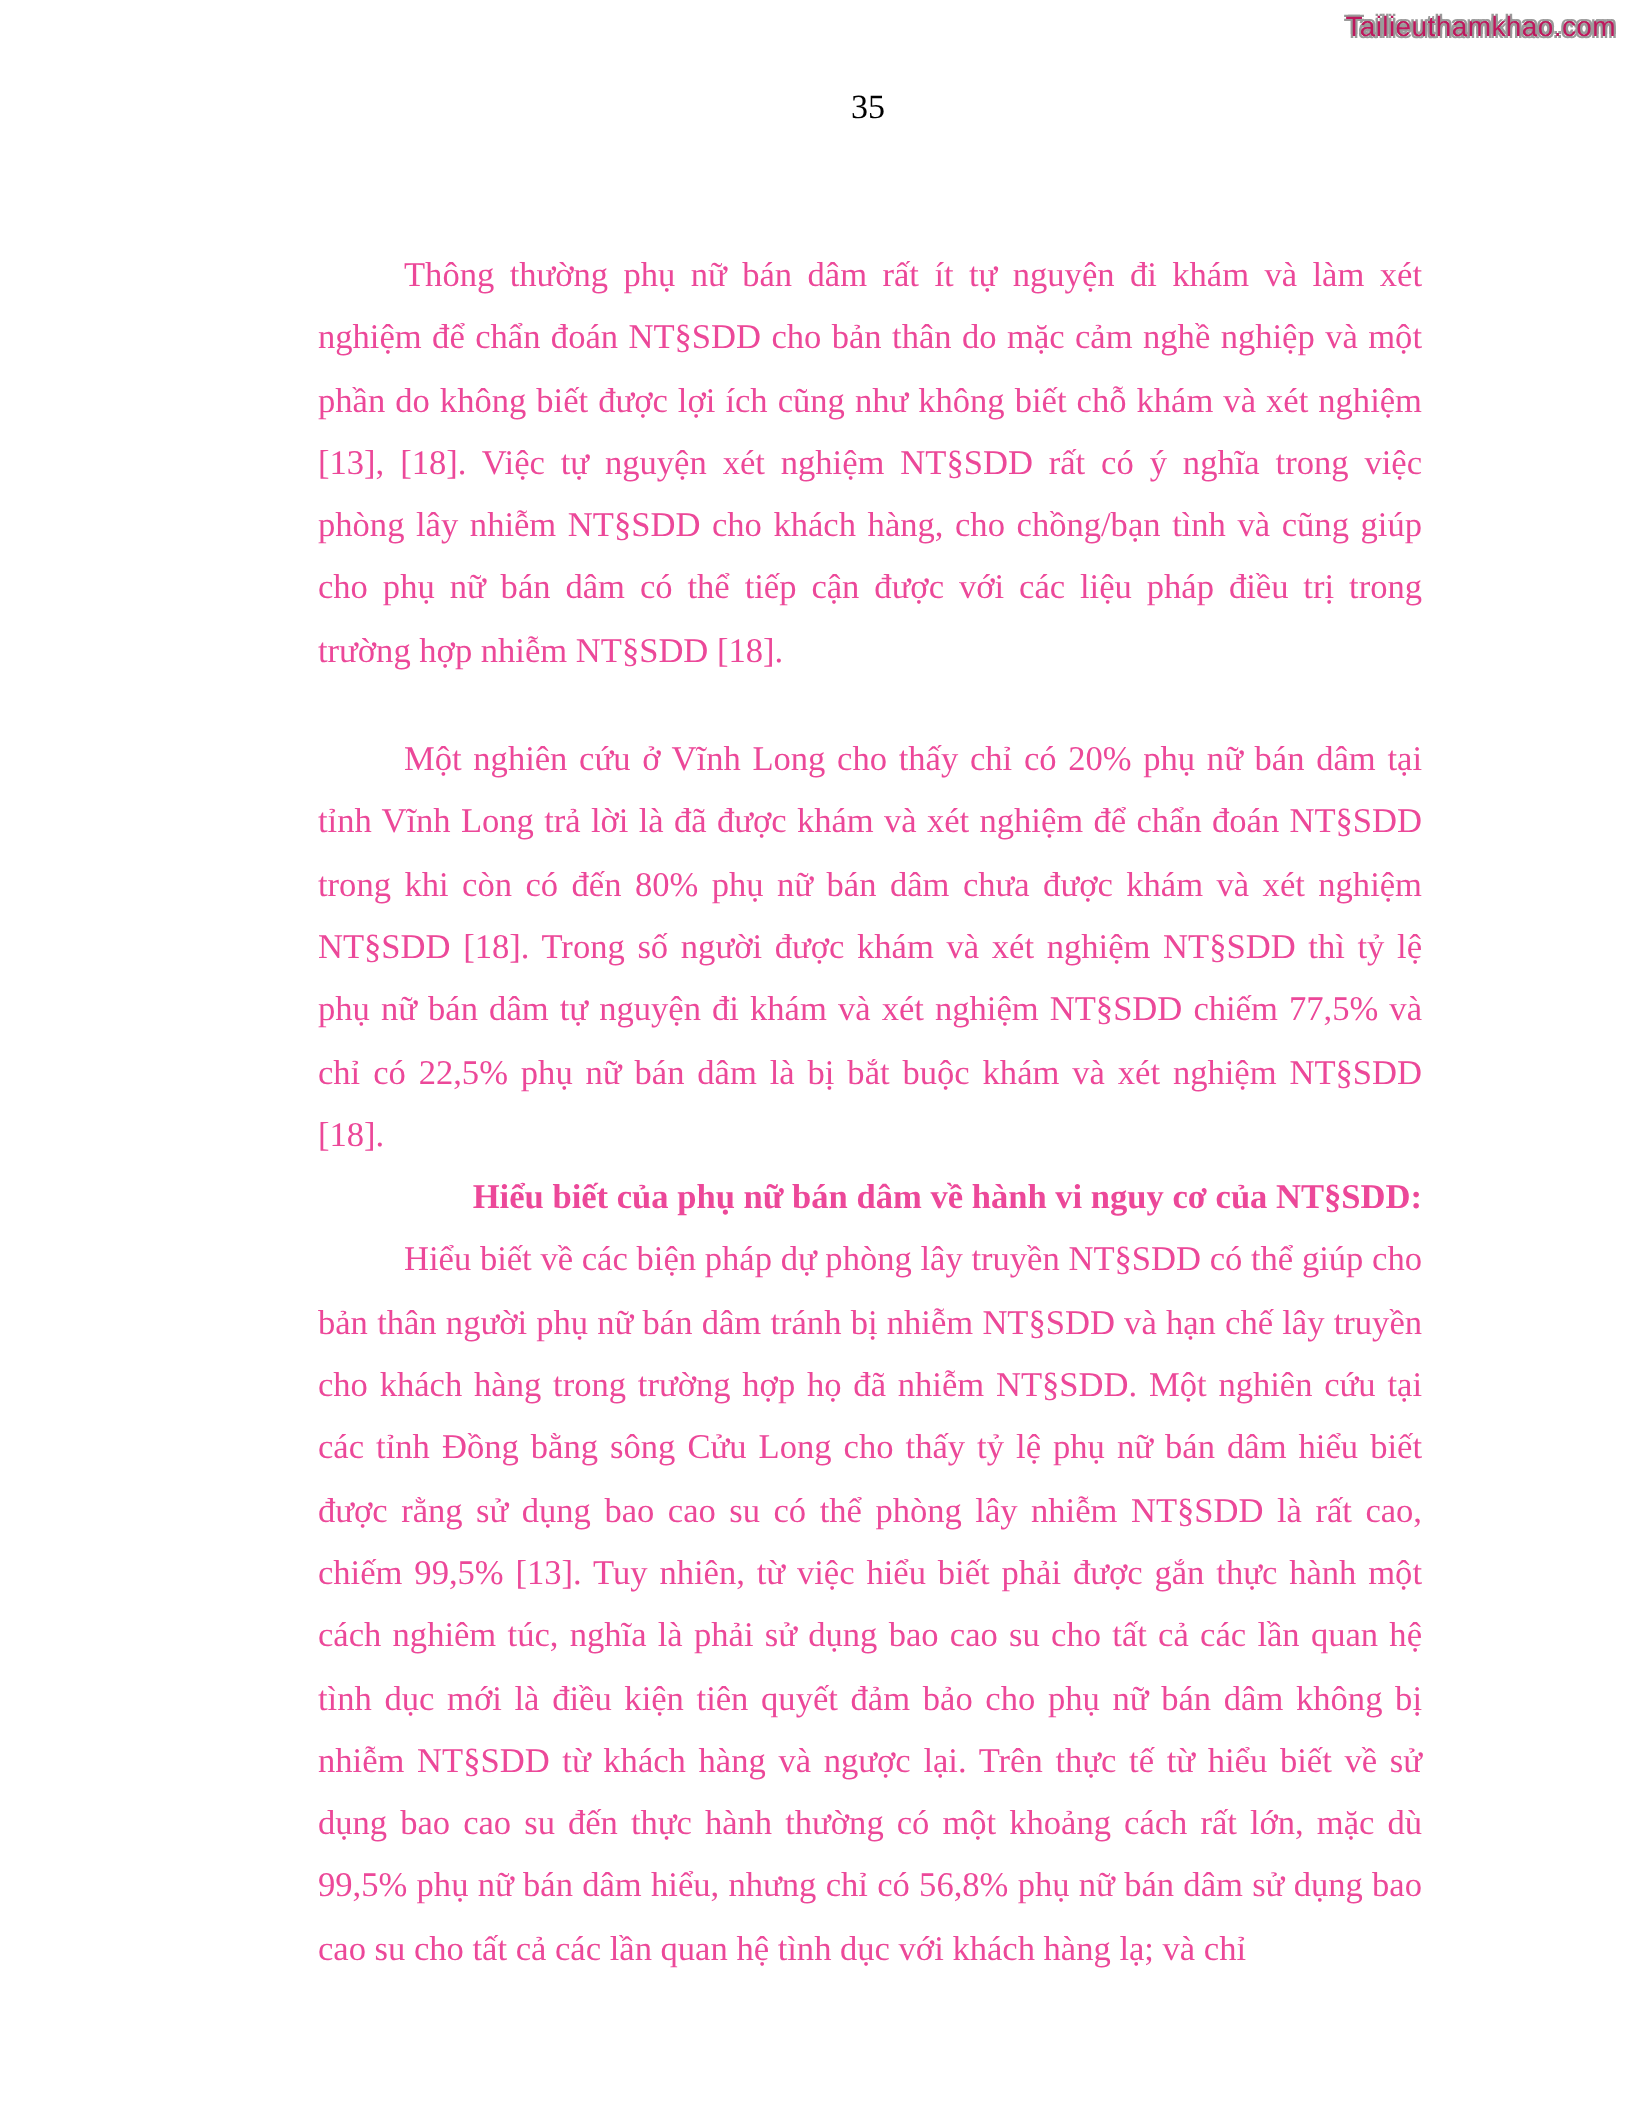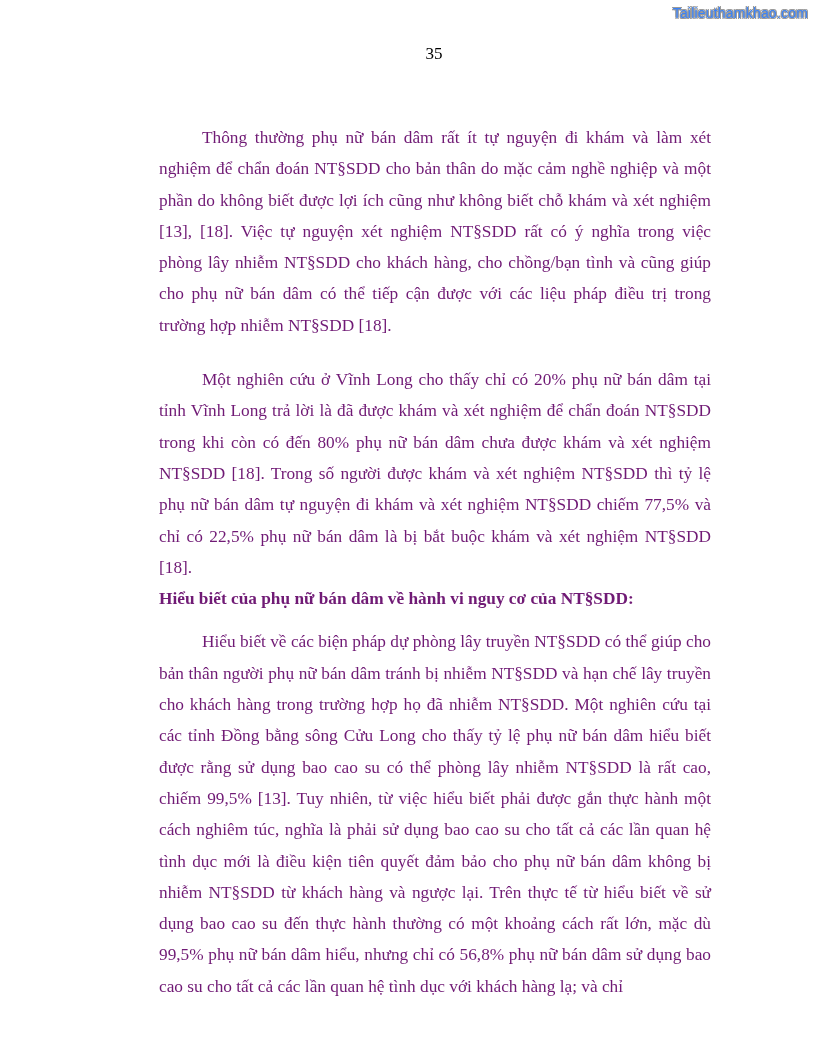--- a/index.html
+++ b/index.html
@@ -1,36 +1,36 @@
 <!DOCTYPE html>
 <html><head>
   <meta charset="utf-8">
   <style>
     html, body { margin: 0; padding: 0; background: #ffffff; }
     body { width: 816px; height: 1056px; position: relative; overflow: hidden; }
     .watermark {
       position: absolute; top: 5px; right: 8px;
       font-family: "Liberation Sans", sans-serif; font-size: 14px;
-      color: #3b82f6;
+      color: #be185d;
       text-shadow: -1px -1px 0 #9a9a9a, 1px -1px 0 #9a9a9a, -1px 1px 0 #9a9a9a, 1px 1px 0 #9a9a9a;
       letter-spacing: 0.2px;
     }
     .page-number {
       position: absolute; top: 44px; left: 0; width: 868px; text-align: center;
       font-family: "Liberation Serif", serif; font-size: 17px; color: #000;
     }
     .content {
       position: absolute; left: 159px; top: 122px; width: 552px;
-      font-family: "Liberation Serif", serif; font-size: 17.3px; color: #701a75;
+      font-family: "Liberation Serif", serif; font-size: 17.3px; color: #ec4899;
       line-height: 31.3px;
     }
     .para { margin: 0; text-align: justify; text-indent: 43px; }
     .para + .para { margin-top: 23px; }
-    .para.no-gap { margin-top: 12px; }
-    .heading { margin: 0; font-weight: bold; text-indent: 0; }
+    .para.no-gap { margin-top: 0; }
+    .heading { margin: 0; font-weight: bold; text-indent: 0; text-align: right; }
   </style>
 </head>
 <body>
 
 <div class="watermark">Tailieuthamkhao.com</div>
 <div class="page-number">35</div>
 
 <div class="content">
   <p class="para">Thông thường phụ nữ bán dâm rất ít tự nguyện đi khám và làm xét nghiệm để chẩn đoán NT§SDD cho bản thân do mặc cảm nghề nghiệp và một phần do không biết được lợi ích cũng như không biết chỗ khám và xét nghiệm [13], [18]. Việc tự nguyện xét nghiệm NT§SDD rất có ý nghĩa trong việc phòng lây nhiễm NT§SDD cho khách hàng, cho chồng/bạn tình và cũng giúp cho phụ nữ bán dâm có thể tiếp cận được với các liệu pháp điều trị trong trường hợp nhiễm NT§SDD [18].</p>
   <p class="para">Một nghiên cứu ở Vĩnh Long cho thấy chỉ có 20% phụ nữ bán dâm tại tỉnh Vĩnh Long trả lời là đã được khám và xét nghiệm để chẩn đoán NT§SDD trong khi còn có đến 80% phụ nữ bán dâm chưa được khám và xét nghiệm NT§SDD [18]. Trong số người được khám và xét nghiệm NT§SDD thì tỷ lệ phụ nữ bán dâm tự nguyện đi khám và xét nghiệm NT§SDD chiếm 77,5% và chỉ có 22,5% phụ nữ bán dâm là bị bắt buộc khám và xét nghiệm NT§SDD [18].</p>

